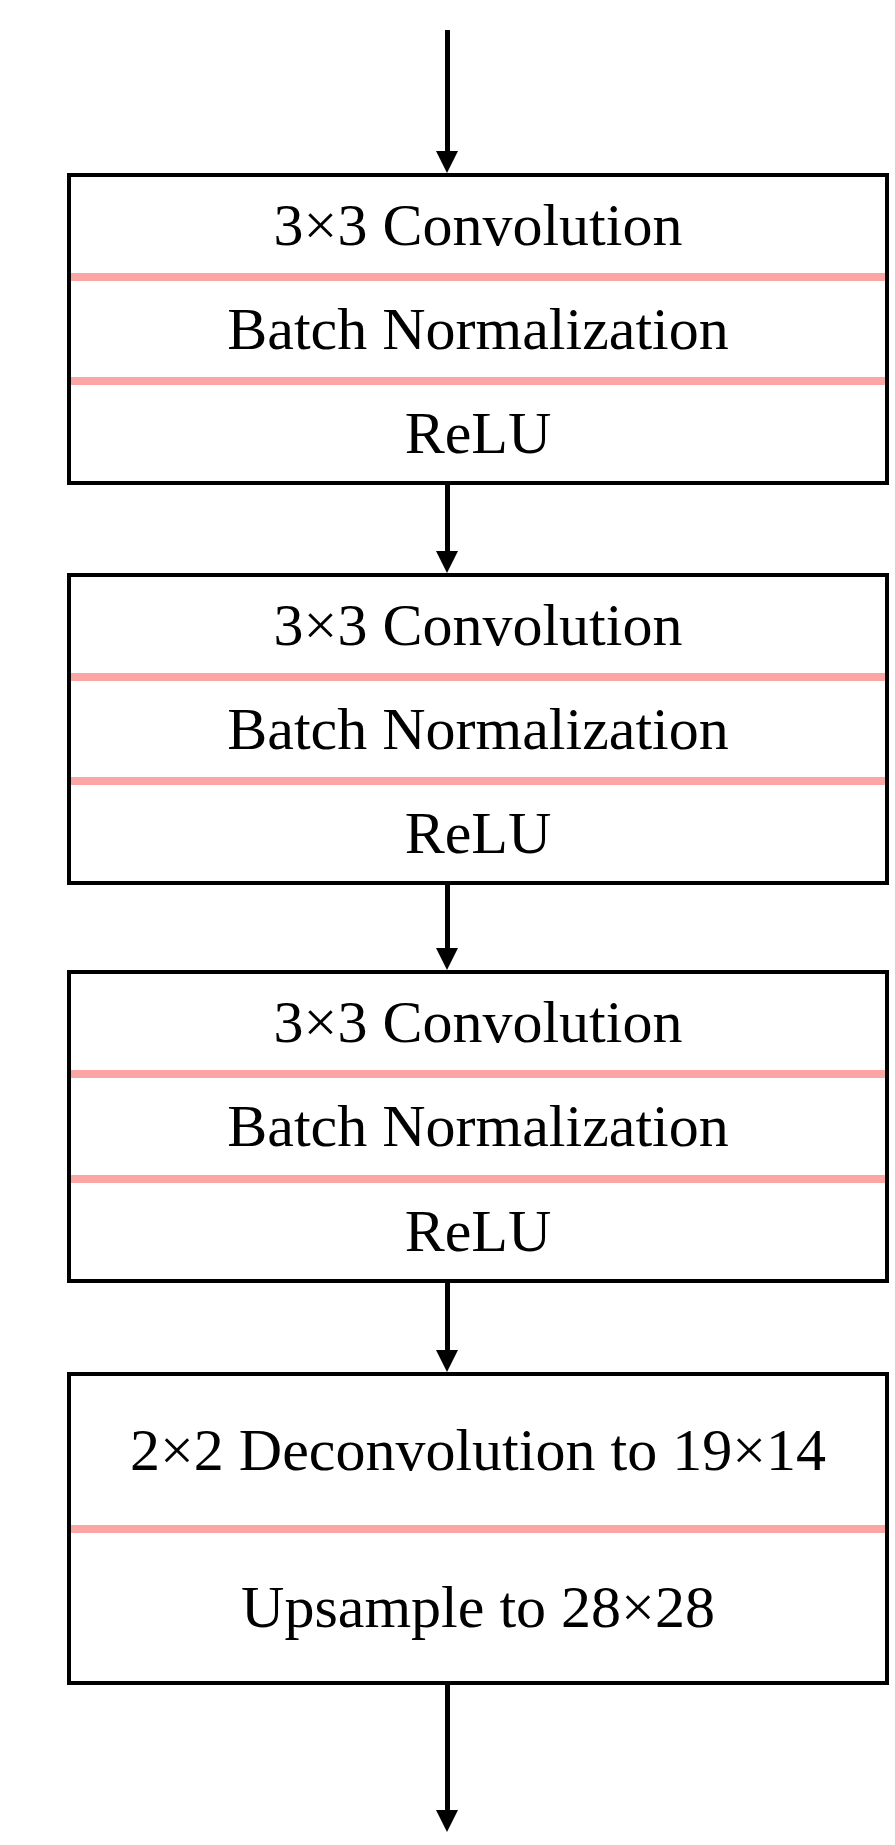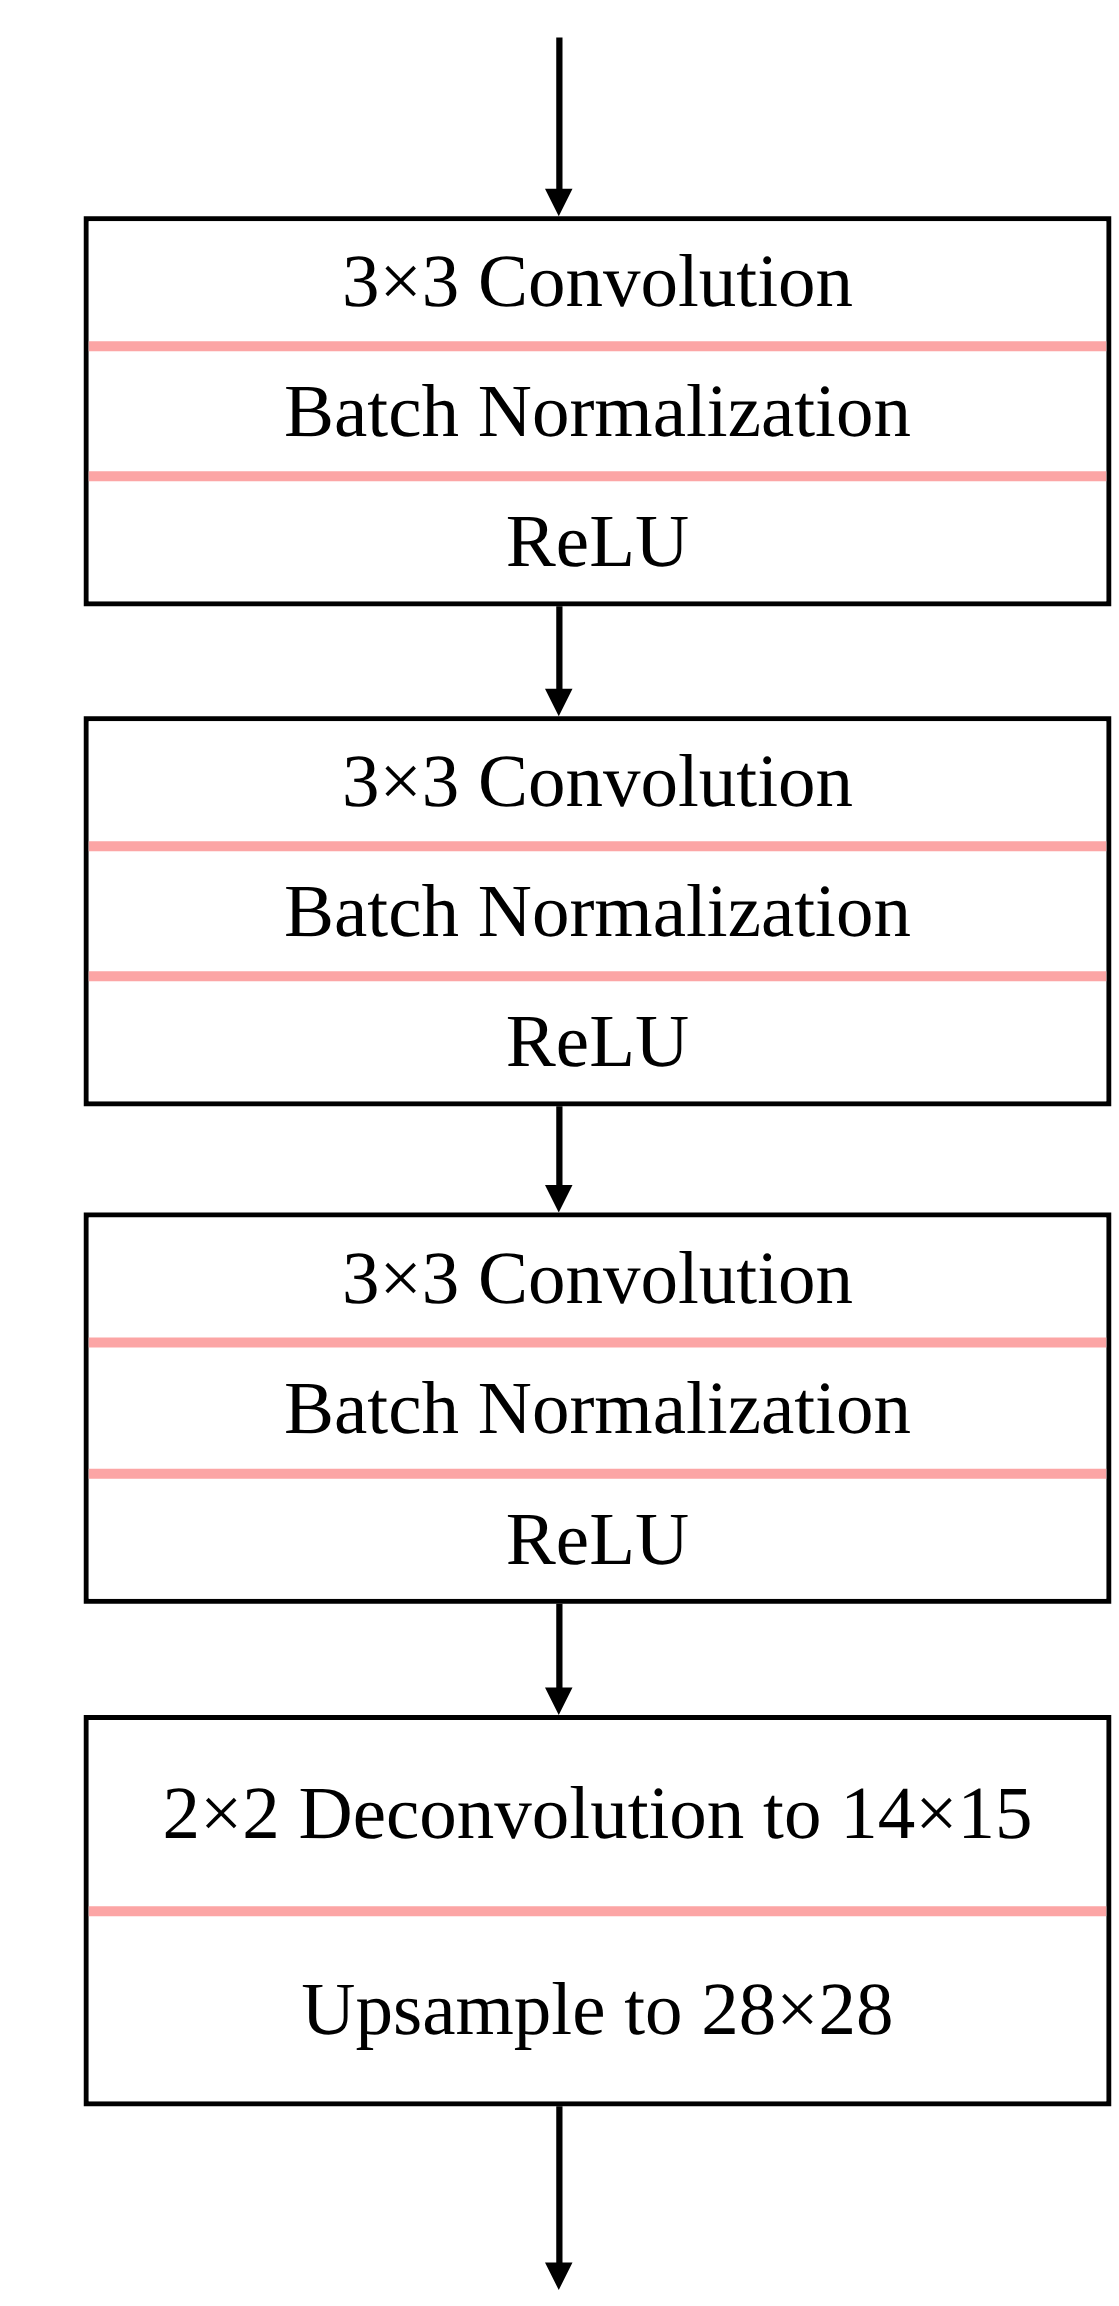--- a/index.html
+++ b/index.html
@@ -101,21 +101,21 @@
     <div class="row">Batch Normalization</div>
     <div class="row">ReLU</div>
   </div>
 
   <div class="arrow" style="top:1283px; height:89px;">
     <div class="arrow-shaft"></div>
     <div class="arrow-head"></div>
   </div>
 
   <div class="block" style="top:1372px; height:313px;">
-    <div class="row">2×2 Deconvolution to 14×15</div>
+    <div class="row">2×2 Deconvolution to 19×14</div>
     <div class="row">Upsample to 28×28</div>
   </div>
 
   <div class="arrow" style="top:1685px; height:147px;">
     <div class="arrow-shaft"></div>
     <div class="arrow-head"></div>
   </div>
 
 </div>
 

